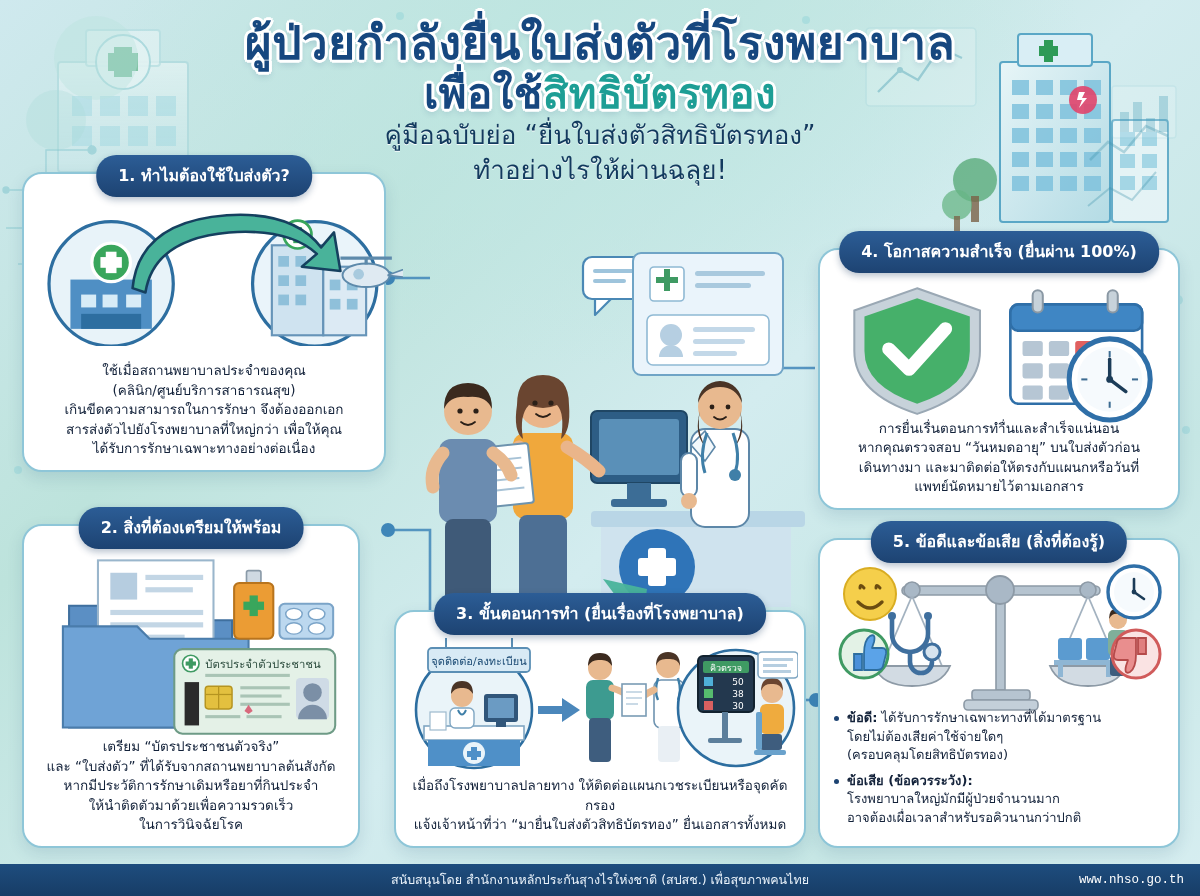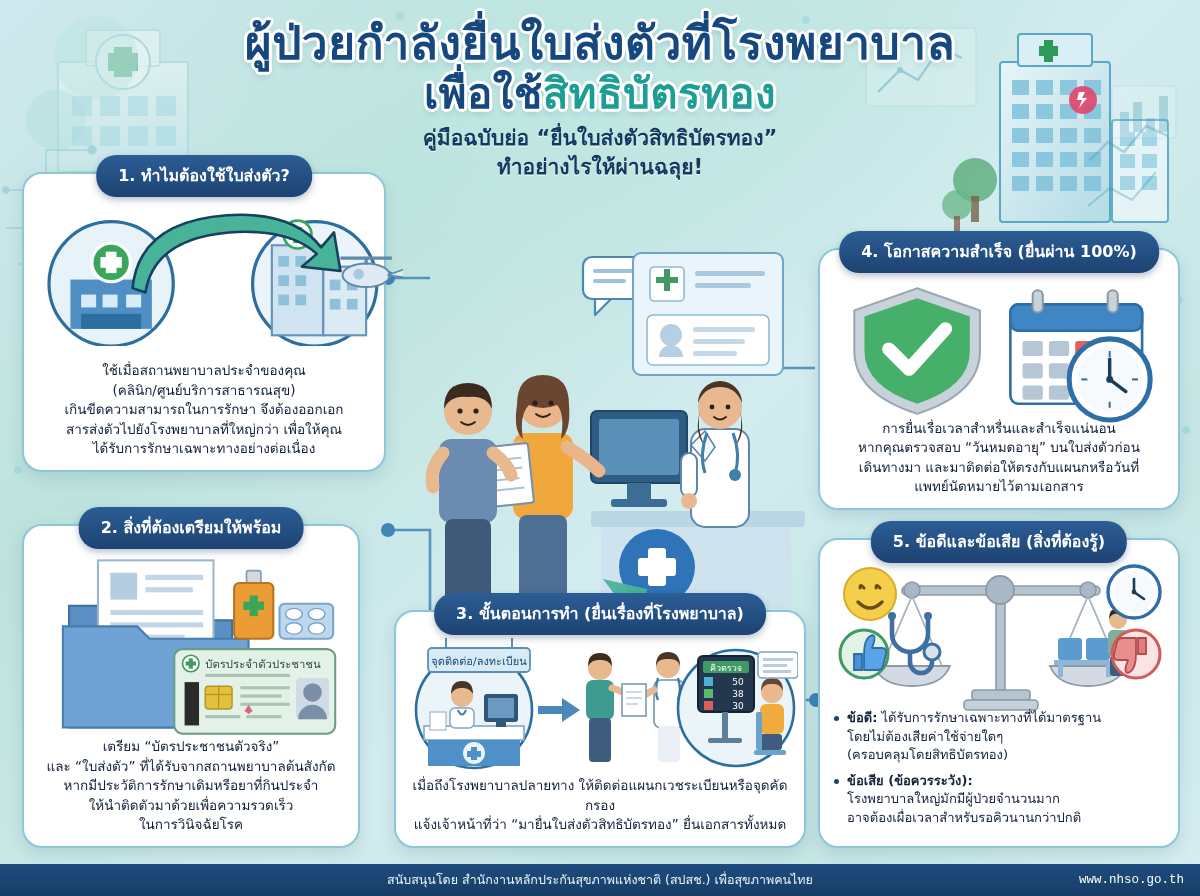--- a/index.html
+++ b/index.html
@@ -36,23 +36,23 @@
     text-shadow:
       -2px -2px 0 #fff, 2px -2px 0 #fff, -2px 2px 0 #fff, 2px 2px 0 #fff,
       0 -3px 0 #fff, 0 3px 0 #fff, -3px 0 0 #fff, 3px 0 0 #fff,
       0 4px 7px rgba(20,60,110,.22);
   }
   .title-1 { font-size: 46px; }
   .title-2 { font-size: 42px; }
   .title-accent { color: #1d9e95; }
 
   .subtitle {
-    margin-top: 7px;
-    font-size: 21px;
-    font-weight: bold;
+    margin-top: 1px;
+    font-size: 26px;
+    font-weight: normal;
     color: #123a5e;
     line-height: 1.38;
     text-shadow: 0 1px 0 rgba(255,255,255,.85);
   }
 
   
   .card {
     position: absolute;
     background: #ffffff;
     border: 2px solid #8ec6d8;
@@ -619,21 +619,21 @@
           <line x1="248" y1="106" x2="254" y2="106"></line>
           <line x1="298" y1="106" x2="304" y2="106"></line>
         </g>
         <line x1="276" y1="106" x2="276" y2="86" stroke="#1c3c58" stroke-width="3.4" stroke-linecap="round"></line>
         <line x1="276" y1="106" x2="292" y2="118" stroke="#1c3c58" stroke-width="3.4" stroke-linecap="round"></line>
         <circle cx="276" cy="106" r="3.4" fill="#1c3c58"></circle>
       </g>
     </svg>
 
     <div class="card-body">
-      <div>การยื่นเรื่อเวลาสำหรื่นและสำเร็จแน่นอน</div>
+      <div>การยื่นเรื่นตอนการทำื่นและสำเร็จแน่นอน</div>
       <div>หากคุณตรวจสอบ “วันหมดอายุ” บนใบส่งตัวก่อน</div>
       <div>เดินทางมา และมาติดต่อให้ตรงกับแผนกหรือวันที่</div>
       <div>แพทย์นัดหมายไว้ตามเอกสาร</div>
     </div>
   </div>
 
   <div class="card" style="left:818px; top:538px; width:362px; height:310px;">
     <div class="chip">5. ข้อดีและข้อเสีย (สิ่งที่ต้องรู้)</div>
 
     <svg class="card-art" viewBox="0 0 342 160" height="160">
@@ -715,17 +715,17 @@
         <li>
           <b>ข้อเสีย (ข้อควรระวัง):</b><br>
           <span>โรงพยาบาลใหญ่มักมีผู้ป่วยจำนวนมาก</span><br>
           <span>อาจต้องเผื่อเวลาสำหรับรอคิวนานกว่าปกติ</span>
         </li>
       </ul>
     </div>
   </div>
 
   <div class="footer">
-    <span>สนับสนุนโดย สำนักงานหลักประกันสุขภาพแห่งชาติ (สปสช.) เพื่อสุขภาพคนไทย</span>
+    <span>สนับสนุนโดย สำนักงานหลักประกันสุางไรให่งชาติ (สปสช.) เพื่อสุขภาพคนไทย</span>
     <span class="footer-url">www.nhso.go.th</span>
   </div>
 
 </div>
 
 </body></html>

